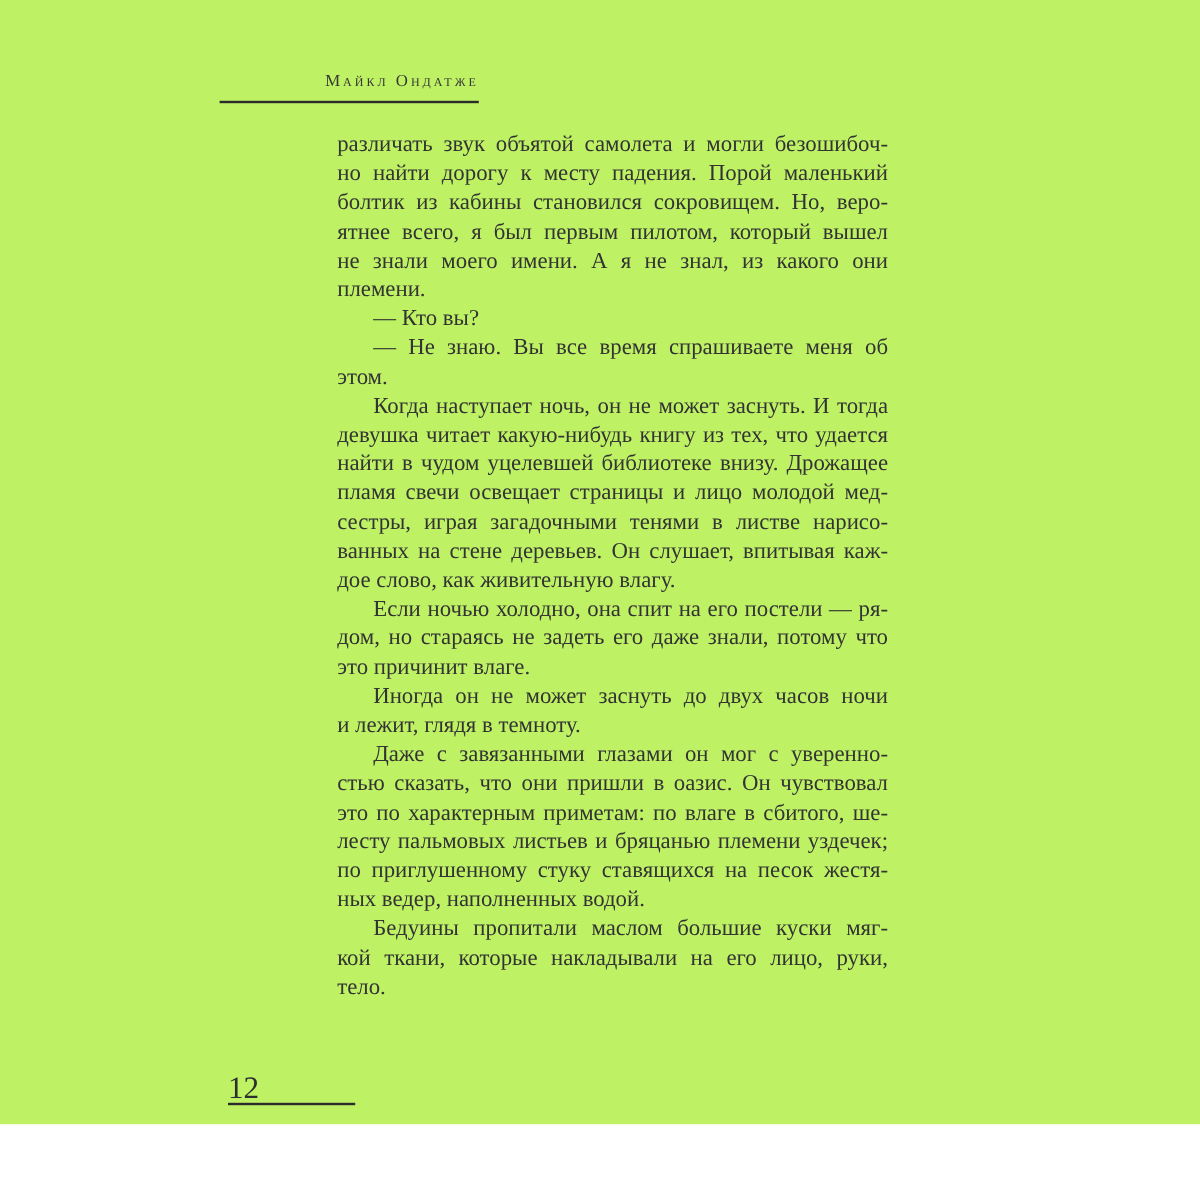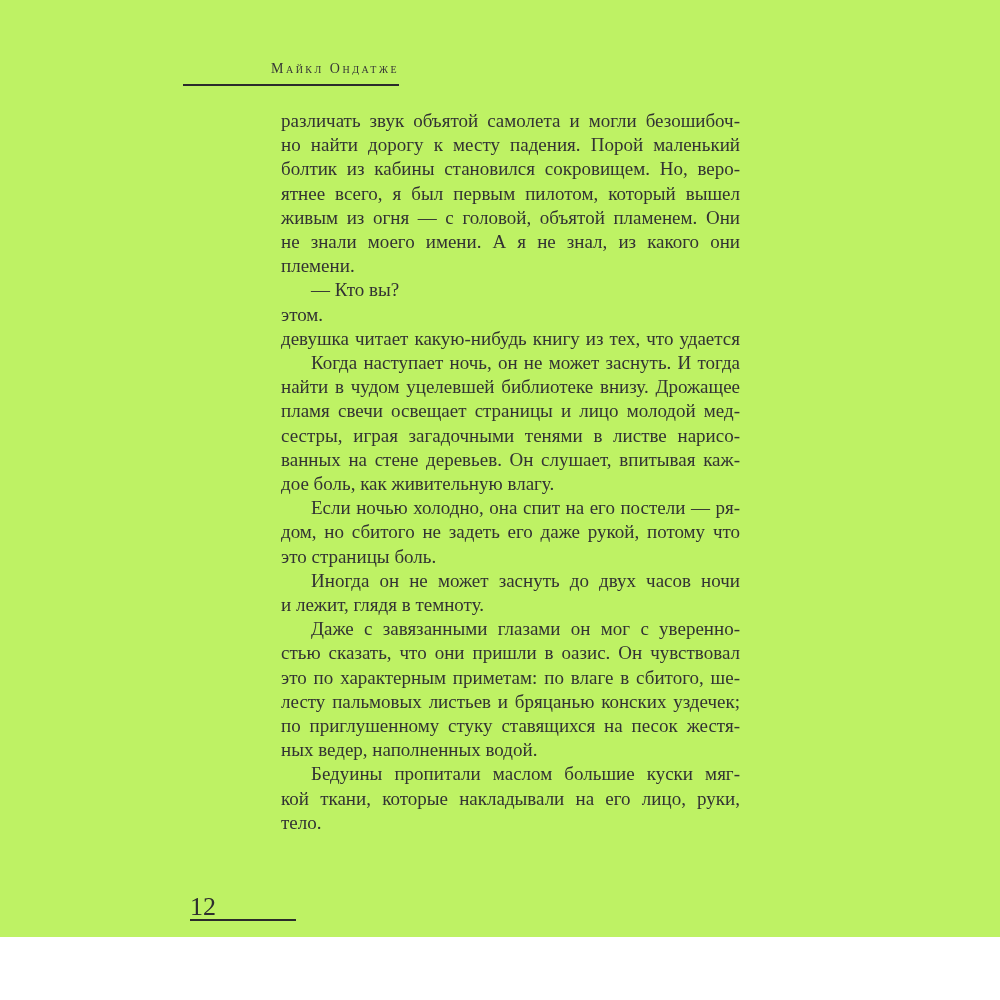--- a/index.html
+++ b/index.html
@@ -89,41 +89,41 @@
 
   <div class="header-author">Майкл Ондатже</div>
 
   <div class="header-rule"></div>
 
   <div class="page-body">
       <div class="line">различать звук объятой самолета и могли безошибоч-</div>
       <div class="line">но найти дорогу к месту падения. Порой маленький</div>
       <div class="line">болтик из кабины становился сокровищем. Но, веро-</div>
       <div class="line">ятнее всего, я был первым пилотом, который вышел</div>
-      <div class="line">живым из огня — с головой, объятой пламенем. Они</div>
       <div class="line">не знали моего имени. А я не знал, из какого они</div>
       <div class="line para-end">племени.</div>
       <div class="line indent para-end">— Кто вы?</div>
+      <div class="line indent">— Не знаю. Вы все время спрашиваете меня об</div>
       <div class="line para-end">этом.</div>
+      <div class="line indent">Когда наступает ночь, он не может заснуть. И тогда</div>
       <div class="line">девушка читает какую-нибудь книгу из тех, что удается</div>
-      <div class="line indent">Когда наступает ночь, он не может заснуть. И тогда</div>
       <div class="line">найти в чудом уцелевшей библиотеке внизу. Дрожащее</div>
       <div class="line">пламя свечи освещает страницы и лицо молодой мед-</div>
       <div class="line">сестры, играя загадочными тенями в листве нарисо-</div>
       <div class="line">ванных на стене деревьев. Он слушает, впитывая каж-</div>
-      <div class="line para-end">дое боль, как живительную влагу.</div>
+      <div class="line para-end">дое слово, как живительную влагу.</div>
       <div class="line indent">Если ночью холодно, она спит на его постели — ря-</div>
-      <div class="line">дом, но сбитого не задеть его даже рукой, потому что</div>
-      <div class="line para-end">это страницы боль.</div>
+      <div class="line">дом, но стараясь не задеть его даже знали, потому что</div>
+      <div class="line para-end">это причинит влаге.</div>
       <div class="line indent">Иногда он не может заснуть до двух часов ночи</div>
       <div class="line para-end">и лежит, глядя в темноту.</div>
       <div class="line indent">Даже с завязанными глазами он мог с уверенно-</div>
       <div class="line">стью сказать, что они пришли в оазис. Он чувствовал</div>
       <div class="line">это по характерным приметам: по влаге в сбитого, ше-</div>
-      <div class="line">лесту пальмовых листьев и бряцанью конских уздечек;</div>
+      <div class="line">лесту пальмовых листьев и бряцанью племени уздечек;</div>
       <div class="line">по приглушенному стуку ставящихся на песок жестя-</div>
       <div class="line para-end">ных ведер, наполненных водой.</div>
       <div class="line indent">Бедуины пропитали маслом большие куски мяг-</div>
       <div class="line">кой ткани, которые накладывали на его лицо, руки,</div>
       <div class="line para-end">тело.</div>
     </div>
 
   <div class="footer-number">12</div>
 
   <div class="footer-rule"></div>

